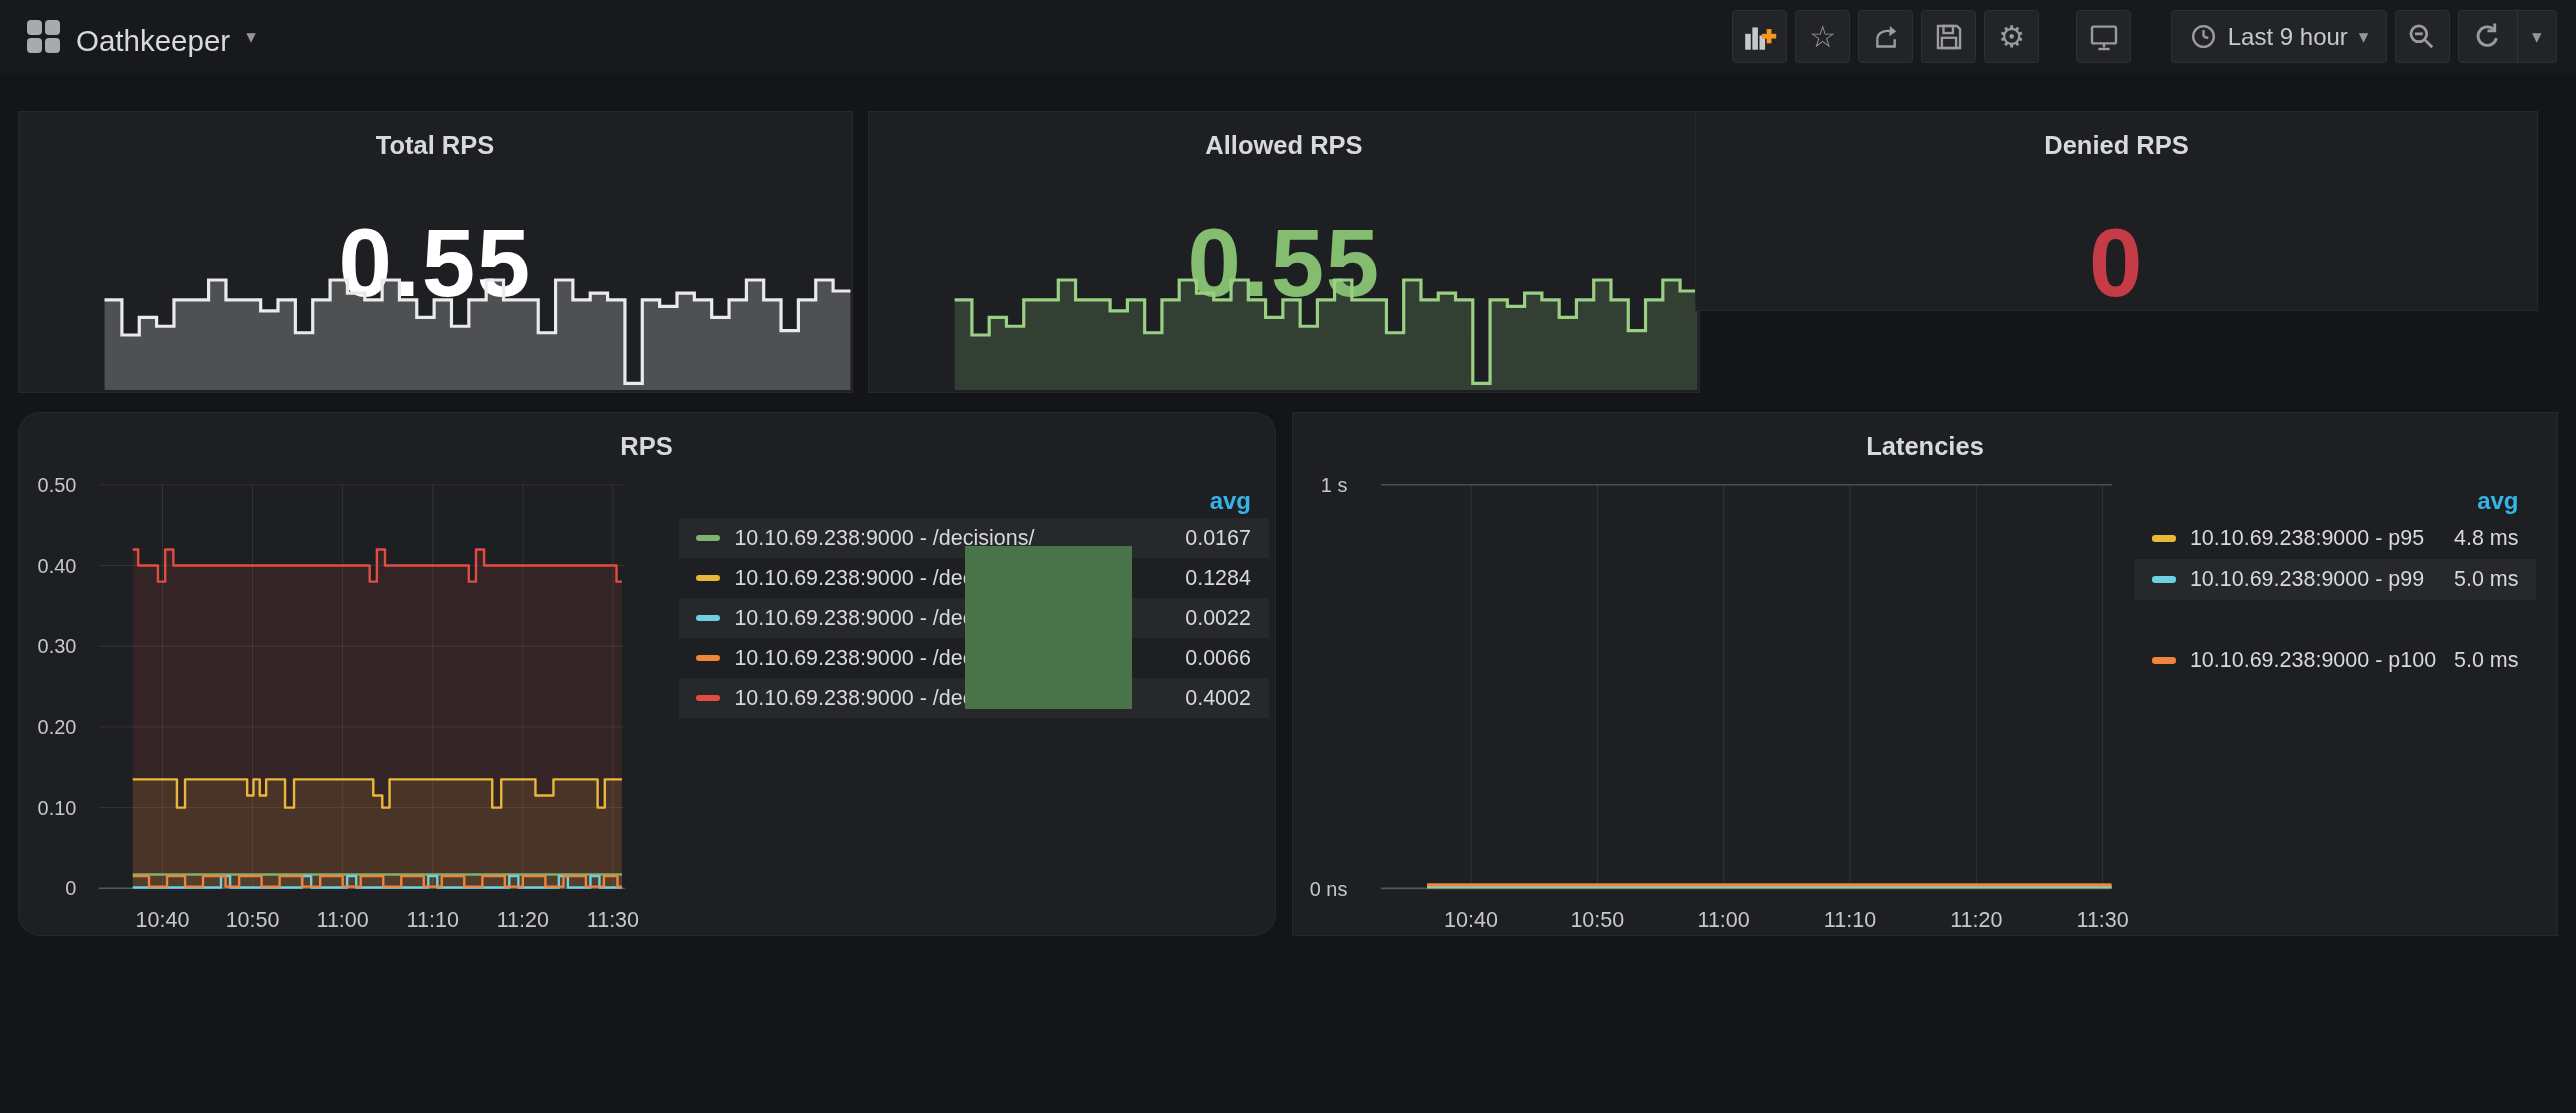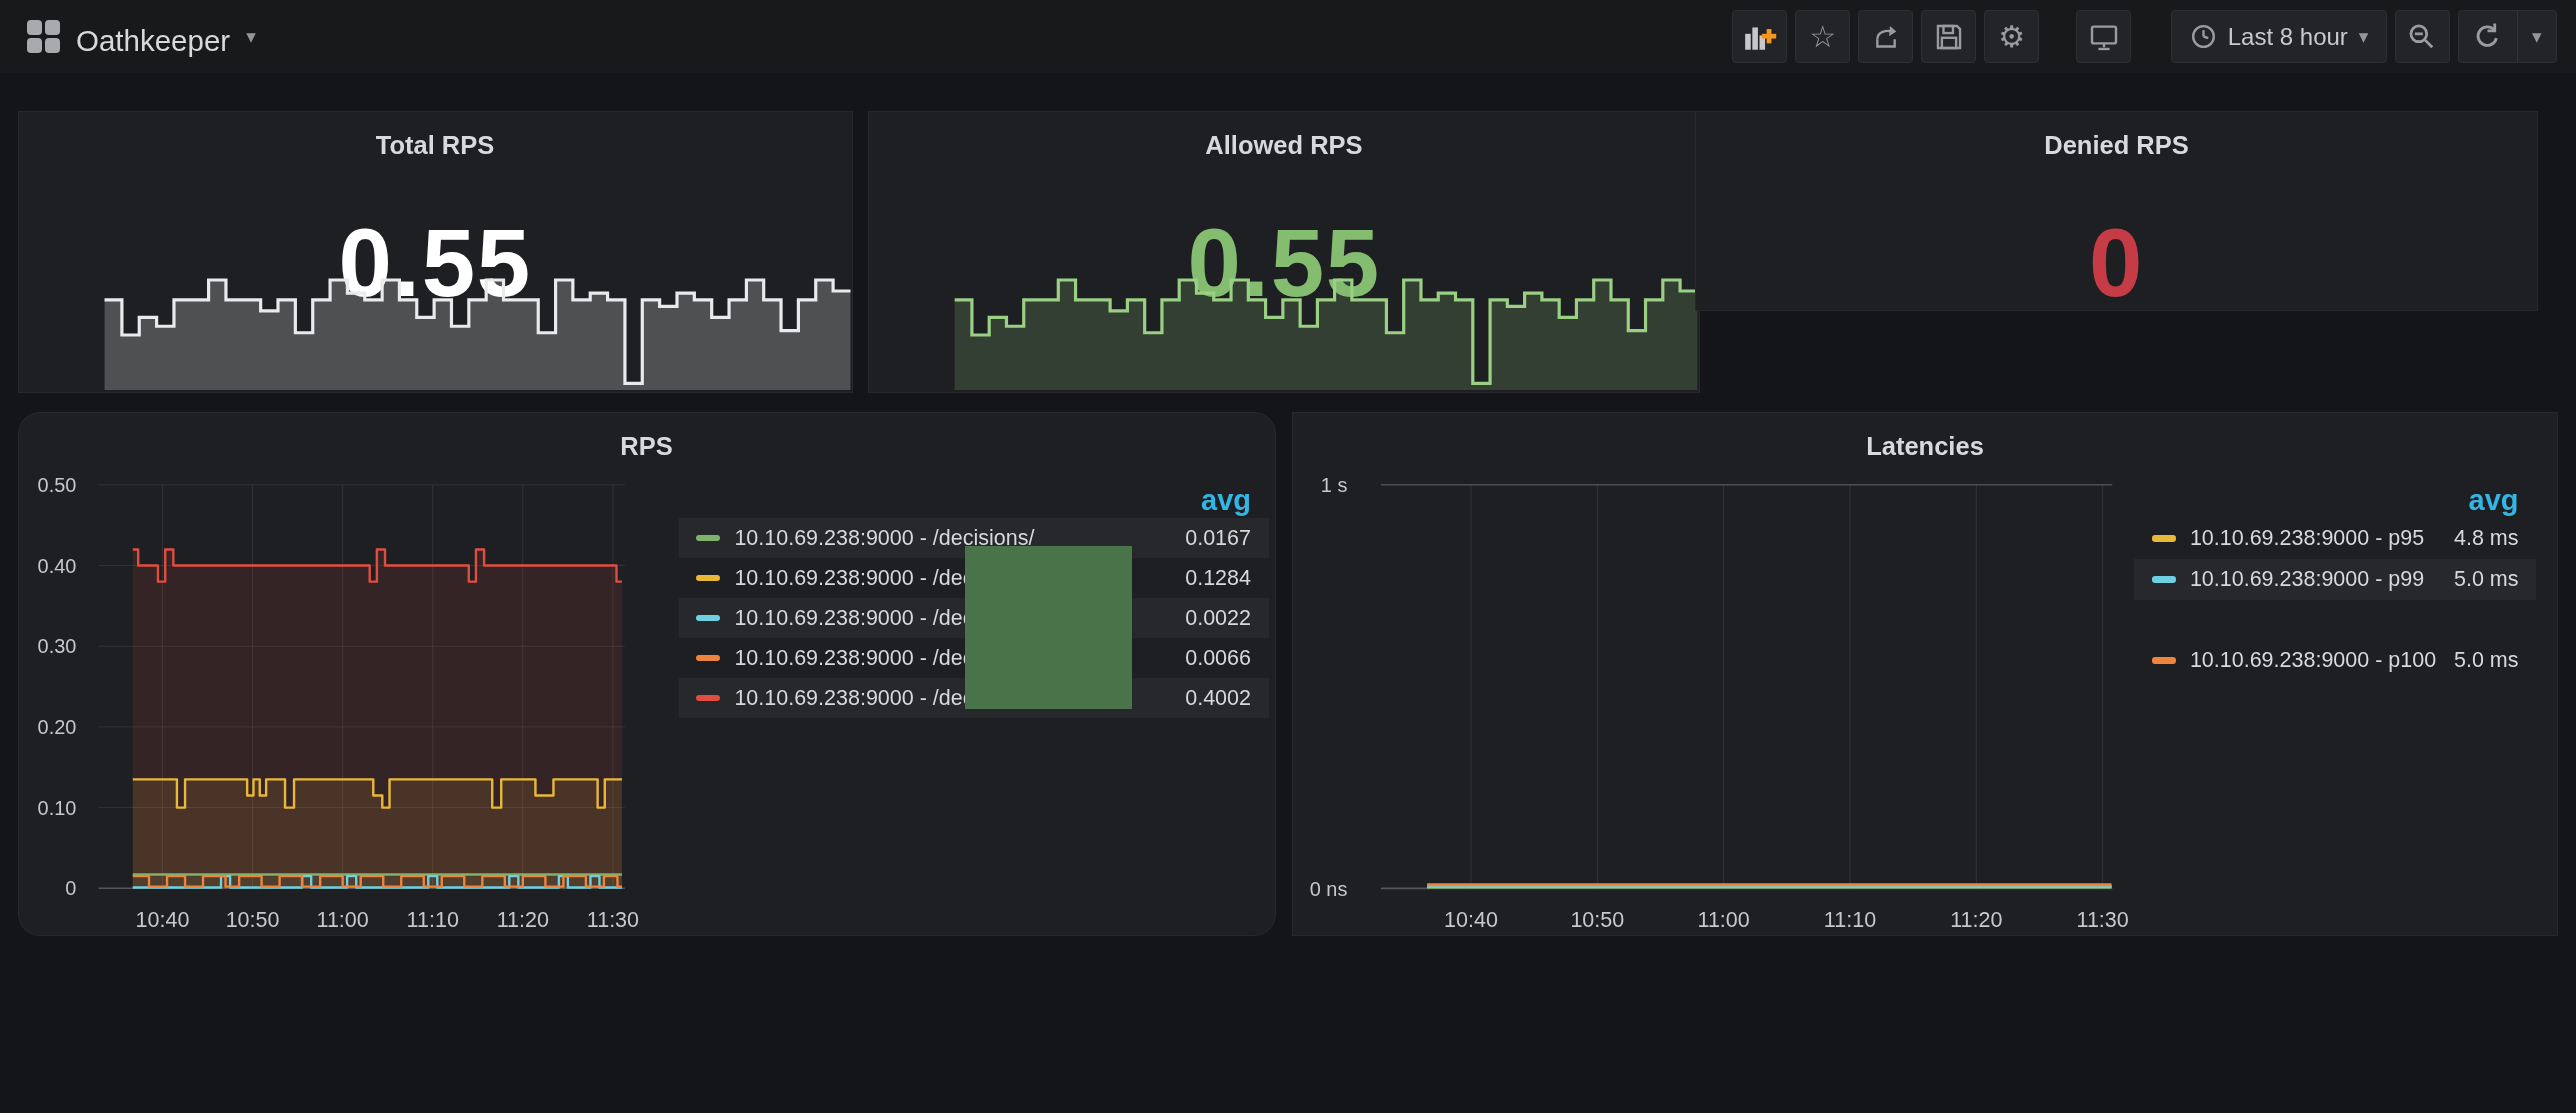--- a/index.html
+++ b/index.html
@@ -21,21 +21,21 @@
   .gap36{width:29px;} .gap40{width:32px;}
   svg{display:block;}
   main{position:relative;width:2576px;height:1040px;}
   .panel{position:absolute;background:#1e1f22;border:0.8px solid rgba(255,255,255,0.045);box-sizing:border-box;}
   .panel-title{position:absolute;top:19px;left:0;right:0;text-align:center;font-size:25.5px;font-weight:bold;
     color:#d8d9da;cursor:pointer;}
   .stat-value{position:absolute;left:0;right:0;top:96px;text-align:center;font-weight:bold;font-size:96px;letter-spacing:1.6px;}
   .spark{position:absolute;bottom:2.4px;left:85px;}
   .plot{position:absolute;left:0;top:0;}
   .legend{position:absolute;font-size:21.5px;color:#d8d9da;}
-  .lhead{height:35px;line-height:35px;text-align:right;color:#33b5e5;font-weight:bold;font-size:29px;padding:0 17.5px;}
+  .lhead{height:35px;line-height:35px;text-align:right;color:#33b5e5;font-weight:bold;font-size:24px;padding:0 17.5px;}
   .lrow{display:flex;align-items:center;height:40px;padding:0 17.5px;cursor:pointer;}
   .lrow.striped{background:rgba(255,255,255,0.045);}
   .dash{width:24px;height:6.4px;border-radius:3.2px;margin-right:14.4px;flex:none;}
   .llabel{flex:1;white-space:nowrap;overflow:hidden;}
   .lval{text-align:right;white-space:nowrap;}
   .overlay-box{position:absolute;left:946px;top:133px;width:167px;height:163px;background:#497349;z-index:5;}
   text{font-family:"Liberation Sans",sans-serif;}
 </style>
 </head>
 <body>
@@ -94,21 +94,21 @@
   </div>
 
   <div class="gap40"></div>
 
   <div class="tb-btn tb-time">
     <svg width="27" height="27" viewBox="0 0 34 34" fill="none" stroke="#9a9ba0" stroke-width="3">
       <circle cx="17" cy="17" r="13"></circle>
       <path d="M17 17 V9"></path>
       <path d="M17 17 L23 19"></path>
     </svg>
-    <span>Last 8 hour</span>
+    <span>Last 9 hour</span>
     <span class="caret">▾</span>
   </div>
   <div class="tb-btn">
     <svg width="30" height="30" viewBox="0 0 38 38" fill="none" stroke="#9a9ba0" stroke-width="3.5">
       <circle cx="15" cy="15" r="10"></circle>
       <path d="M22 22 L32 32"></path>
       <path d="M10 15 h10"></path>
     </svg>
   </div>
   <div class="tb-btn tb-split">

